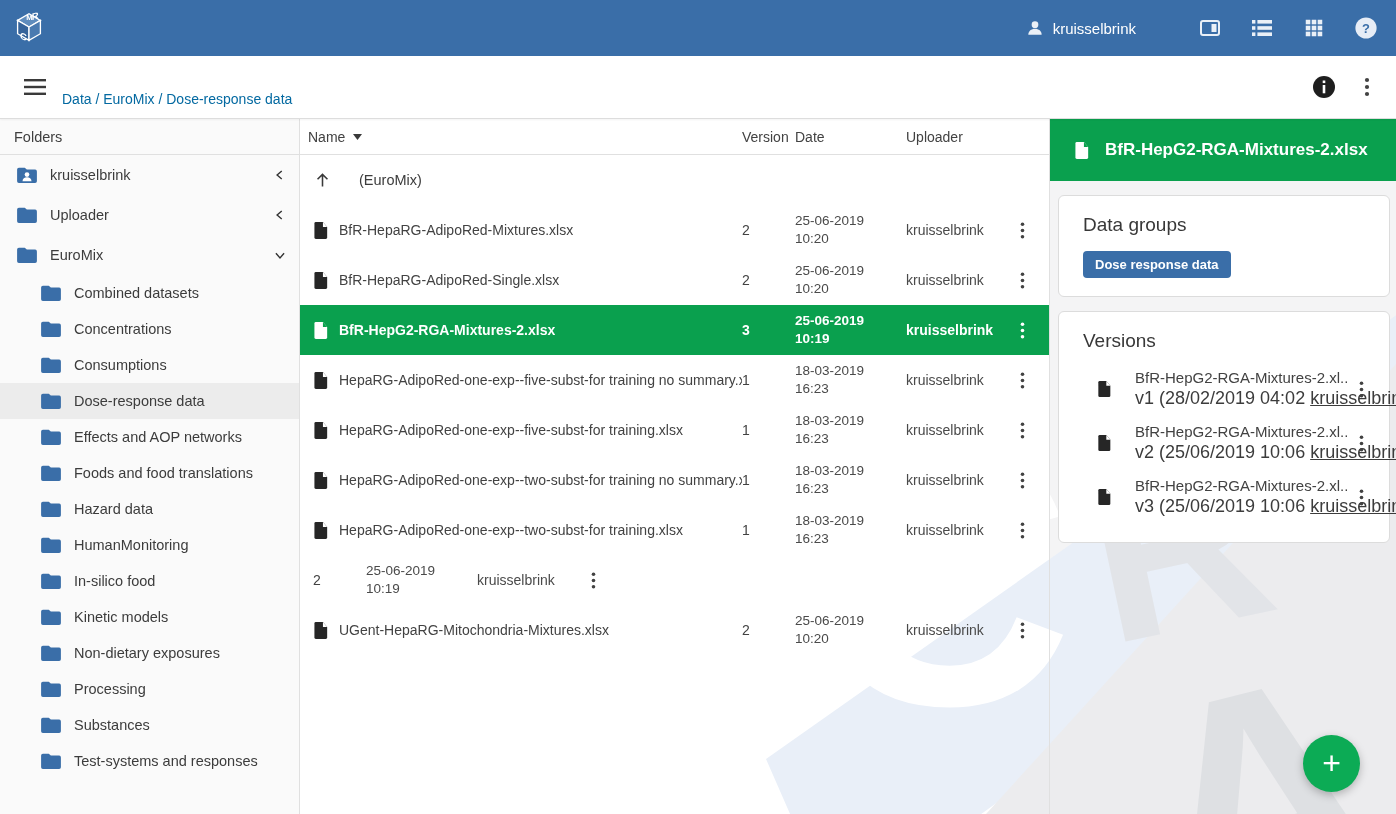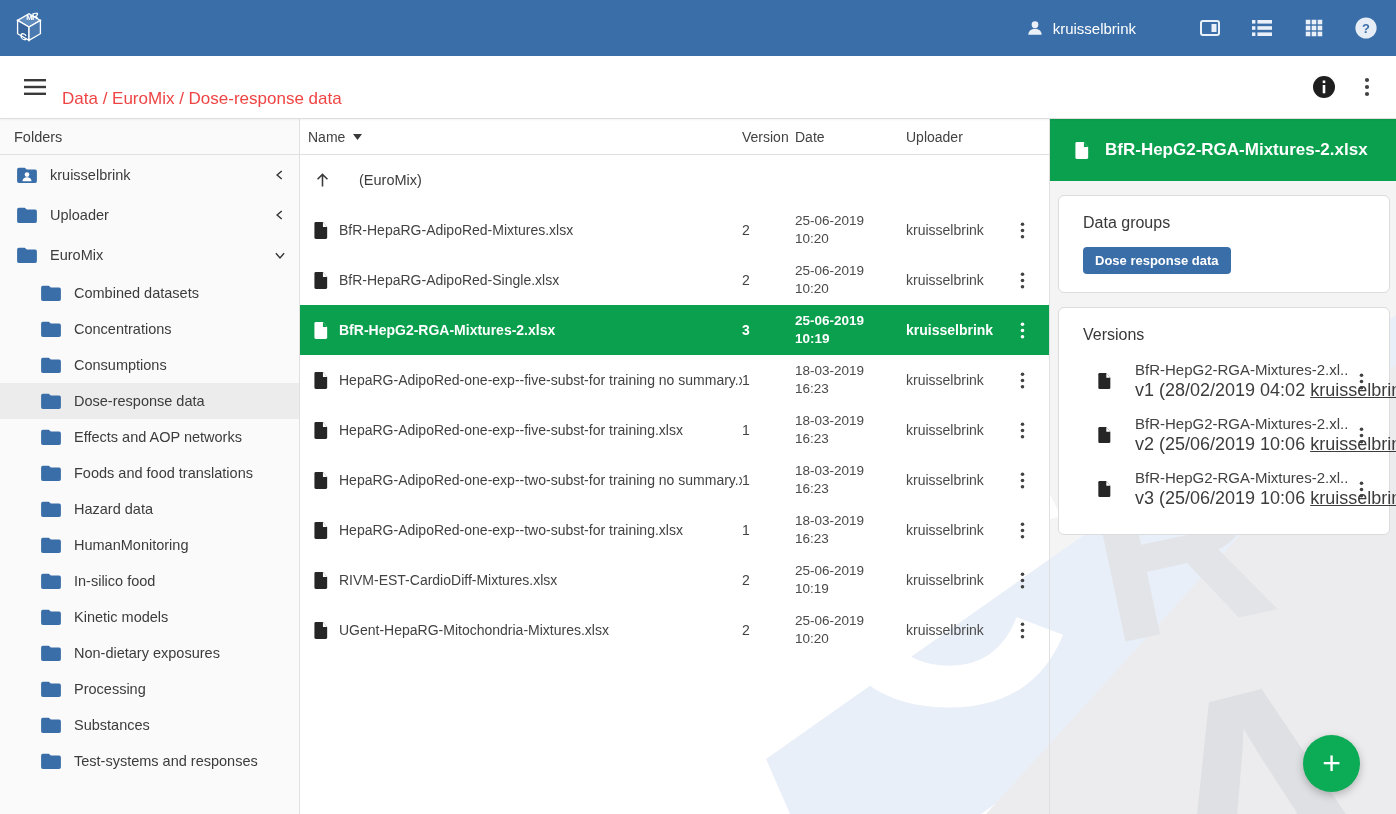--- a/index.html
+++ b/index.html
@@ -31,21 +31,21 @@
   .tb-iconbtn { width:24px; height:24px; margin-left:28px; cursor:pointer; display:flex; align-items:center; justify-content:center; }
 
   
   .crumbbar {
     height:63px; background:#fff; border-bottom:1px solid #ddd;
     display:flex; align-items:center; padding:0 20px 0 24px;
     box-shadow:0 1px 2px rgba(0,0,0,.05);
     position:relative; z-index:9;
   }
   .hamburger { width:22px; height:16px; cursor:pointer; }
-  .crumb-text { font-size:17px; color:#ef4444; margin-left:16px;margin-top:24px; }
+  .crumb-text { font-size:14px; color:#0369a1; margin-left:16px;margin-top:24px; }
   .crumb-spacer { flex:1; }
   .info-btn { width:24px; height:24px; cursor:pointer; margin-right:22px; }
   .kebab-btn { width:18px; height:18px; cursor:pointer; display:flex; align-items:center; justify-content:center; }
 
   
   .content {
     position:relative; height:695px; display:flex;
     background:linear-gradient(90deg,#fafafa 0 300px,#ffffff 300px 1050px,#f4f4f5 1050px);
   }
   .watermark { position:absolute; left:516px; top:0; width:880px; height:695px; z-index:1; pointer-events:none; }
@@ -105,21 +105,21 @@
     height:62px; background:var(--green); color:#fff;
     display:flex; align-items:center; padding:0 12px 0 24px; gap:14px;
   }
   .detail-header .docicon path.body { fill:#fff; }
   .detail-header .docicon polygon.fold { fill:var(--green); }
   .detail-title { font-size:17px; font-weight:700; white-space:nowrap; overflow:hidden; }
   .card {
     background:#fff; border:1px solid #dcdcdc; border-radius:6px;
     margin:14px 6px 0 8px; padding:18px 14px 18px 24px;
   }
-  .card-title { font-size:16px; font-weight:500; color:#383838; }
+  .card-title { font-size:19px; font-weight:500; color:#383838; }
   .badge {
     display:inline-block; margin-top:15px; background:var(--blue); color:#fff;
     font-size:13px; font-weight:700; padding:6px 12px; border-radius:4px; cursor:default;
   }
   .version-item { display:flex; align-items:center; padding:7px 0 7px 14px; }
   .version-item .docicon { width:16px; height:20px; margin-right:22px; }
   .vi-text { flex:1; min-width:0; }
   .vi-name { font-size:15px; color:#424242; white-space:nowrap; overflow:hidden; }
   .vi-meta { font-size:18px; color:#3c3c3c; margin-top:2px; white-space:nowrap; }
   .vi-meta .vlink { text-decoration:underline; cursor:pointer; }
@@ -633,27 +633,20 @@
     <div class="fr-uploader">kruisselbrink</div>
     <div class="fr-kebab">
       <svg class="kebab-dots" width="5" height="17" viewBox="0 0 5 17">
         <circle cx="2.5" cy="2.2" r="1.8"></circle>
               <circle cx="2.5" cy="8.5" r="1.8"></circle>
               <circle cx="2.5" cy="14.8" r="1.8"></circle>
       </svg>
     </div>
   </div>
         <div class="file-row">
-    <div class="fr-name">
-      <svg class="docicon" viewBox="0 0 24 28">
-        <path class="body" d="M4 2h10l6 7v15a2 2 0 0 1-2 2H4a2 2 0 0 1-2-2V4a2 2 0 0 1 2-2z"></path>
-        <polygon class="fold" points="14,2 20,9 14,9"></polygon>
-      </svg>
-      <span class="nm">RIVM-EST-CardioDiff-Mixtures.xlsx</span>
-    </div>
     <div class="fr-version">2</div>
     <div class="fr-date">
       <div>25-06-2019</div>
       <div>10:19</div>
     </div>
     <div class="fr-uploader">kruisselbrink</div>
     <div class="fr-kebab">
       <svg class="kebab-dots" width="5" height="17" viewBox="0 0 5 17">
         <circle cx="2.5" cy="2.2" r="1.8"></circle>
               <circle cx="2.5" cy="8.5" r="1.8"></circle>

